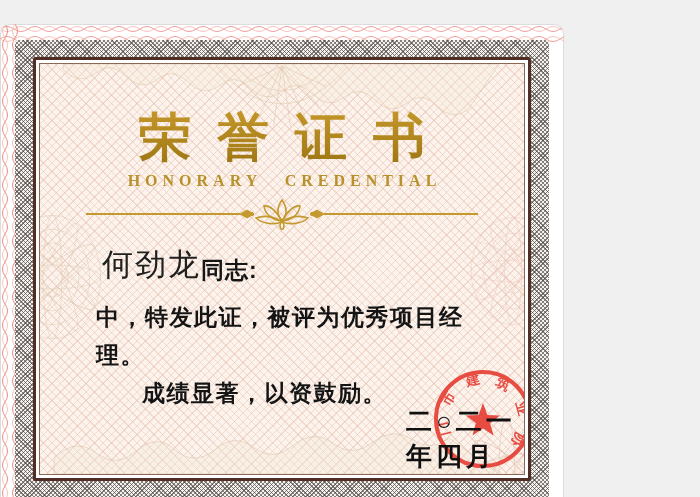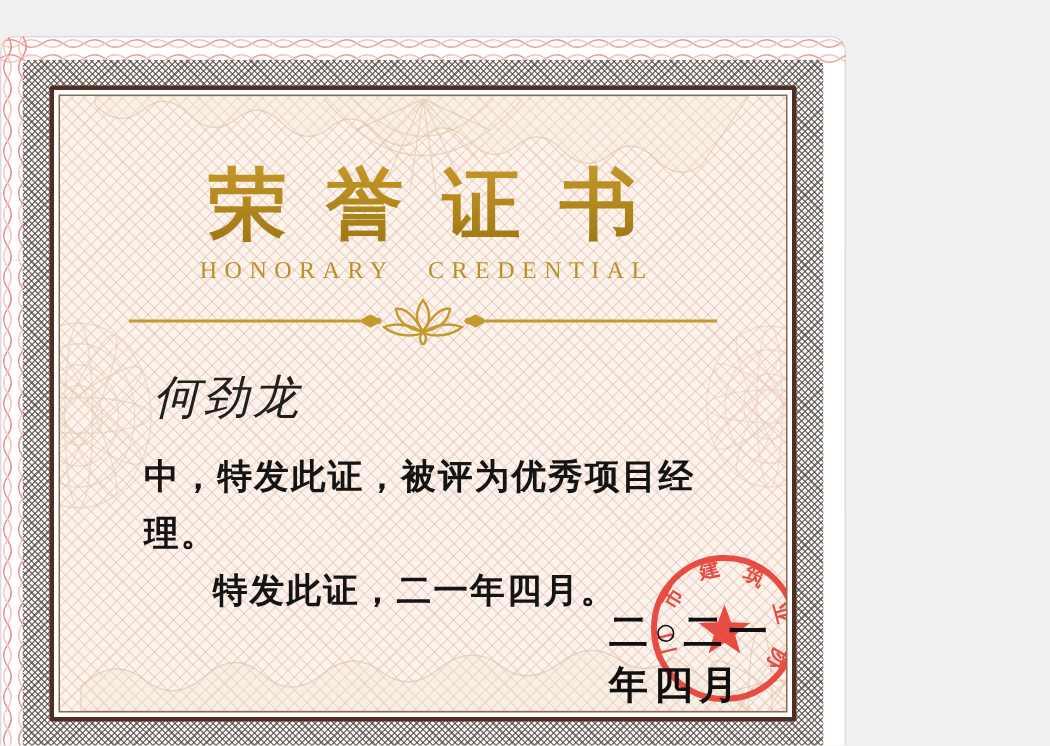--- a/index.html
+++ b/index.html
@@ -22,24 +22,24 @@
       repeating-linear-gradient(45deg, rgba(229,186,170,.45) 0 1px, transparent 1px 6px),
       repeating-linear-gradient(135deg, rgba(229,186,170,.45) 0 1px, transparent 1px 6px);}
   .deco{position:absolute;inset:0;width:100%;height:100%;z-index:1;pointer-events:none;}
   .content{position:relative;z-index:4;width:100%;height:100%;}
   .title{margin:0;padding:44px 0 0 26px;text-align:center;
     font-family:"Liberation Serif", serif;font-weight:bold;font-size:52px;line-height:1.15;
     letter-spacing:26px;
     background:linear-gradient(180deg,#dcb64b 0%,#c39628 45%,#9c7512 100%);
     -webkit-background-clip:text;background-clip:text;color:transparent;}
   .subtitle{margin-top:4px;padding-left:5px;text-align:center;
-    font-family:"Liberation Serif", serif;font-weight:normal;font-size:16px;color:#b9912a;
+    font-family:"Liberation Serif", serif;font-weight:bold;font-size:16px;color:#b9912a;
     letter-spacing:5px;word-spacing:14px;}
   .divider{display:block;margin:6px auto 0 auto;}
-  .recipient{margin:14px 0 0 62px;display:flex;align-items:flex-end;font-style:italic;}
+  .recipient{margin:14px 0 0 62px;display:flex;align-items:flex-end;}
   .recipient-name{font-family:"Liberation Serif", serif;font-weight:normal;font-size:31px;
     color:#20201e;letter-spacing:2px;}
   .recipient-salutation{font-weight:bold;font-size:23px;color:#161616;letter-spacing:1px;}
   .body-text{margin:12px 42px 0 56px;font-weight:bold;font-size:23px;line-height:38px;
     color:#141414;letter-spacing:1.5px;}
   .body-line.indent{text-indent:46px;}
   .date{position:absolute;left:366px;top:340px;z-index:6;font-weight:bold;font-size:26px;
     color:#101010;letter-spacing:4px;}
   .seal{position:absolute;left:388px;top:300px;width:110px;height:110px;z-index:5;
     opacity:.88;mix-blend-mode:multiply;}
@@ -143,25 +143,26 @@
             <path d="M200,26 C208,20 218,19 226,22 C219,28 208,29 200,26 Z"></path>
             <path d="M200,25 q-4,5 0,9 q4,-4 0,-9"></path>
           </g>
           <circle cx="170" cy="18" r="1.6"></circle>
             <circle cx="230" cy="18" r="1.6"></circle>
         </g>
       </svg>
 
       <div class="recipient">
         <span class="recipient-name">何劲龙</span>
+        <span class="recipient-salutation">同志:</span>
       </div>
 
       <div class="body-text">
         <div class="body-line">中，特发此证，被评为优秀项目经理。</div>
-        <div class="body-line indent">特发此证，二一年四月。</div>
+        <div class="body-line indent">成绩显著，以资鼓励。</div>
       </div>
 
       <svg class="seal" viewBox="0 0 110 110" aria-hidden="true">
         <circle cx="55" cy="55" r="47" fill="none" stroke="#e5352b" stroke-width="4"></circle>
         <polygon points="55,39 59.4,50.9 72.1,51.4 62.1,59.3 65.6,71.6 55,64.5 44.4,71.6 47.9,59.3 37.9,51.4 50.6,50.9" fill="#e5352b"></polygon>
         <defs>
           <path id="sealArc" d="M23.8,73 A36,36 0 1 1 86.2,73" fill="none"></path>
         </defs>
         <text font-size="14" font-weight="bold" fill="#e5352b" font-family="Liberation Sans, sans-serif">
           <textPath href="#sealArc" startOffset="2%" textLength="182" lengthAdjust="spacing">门市建筑业协会</textPath>

